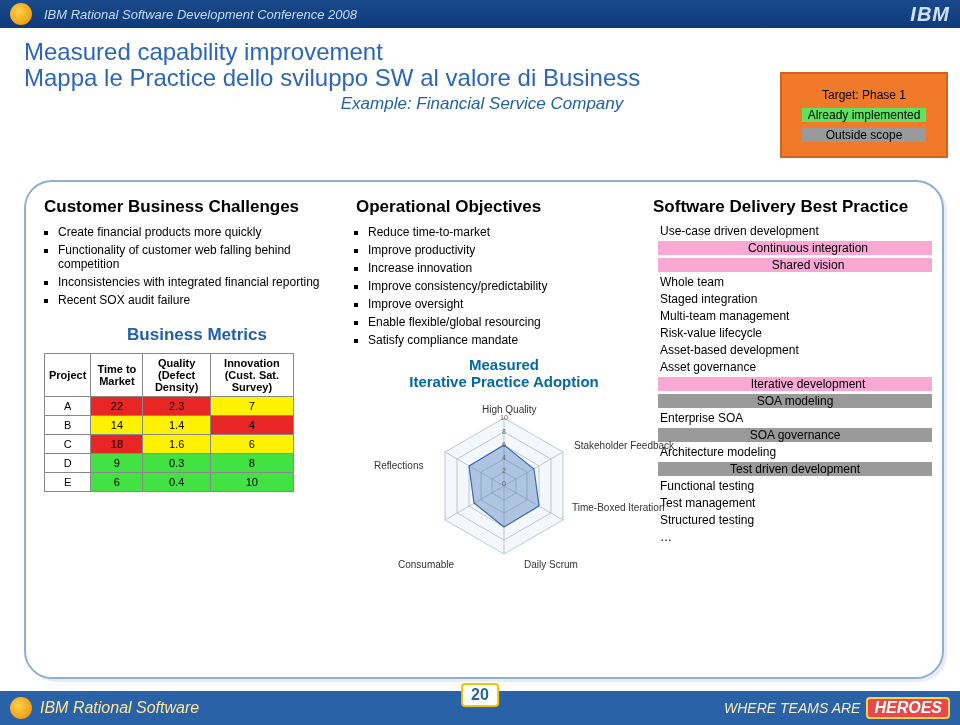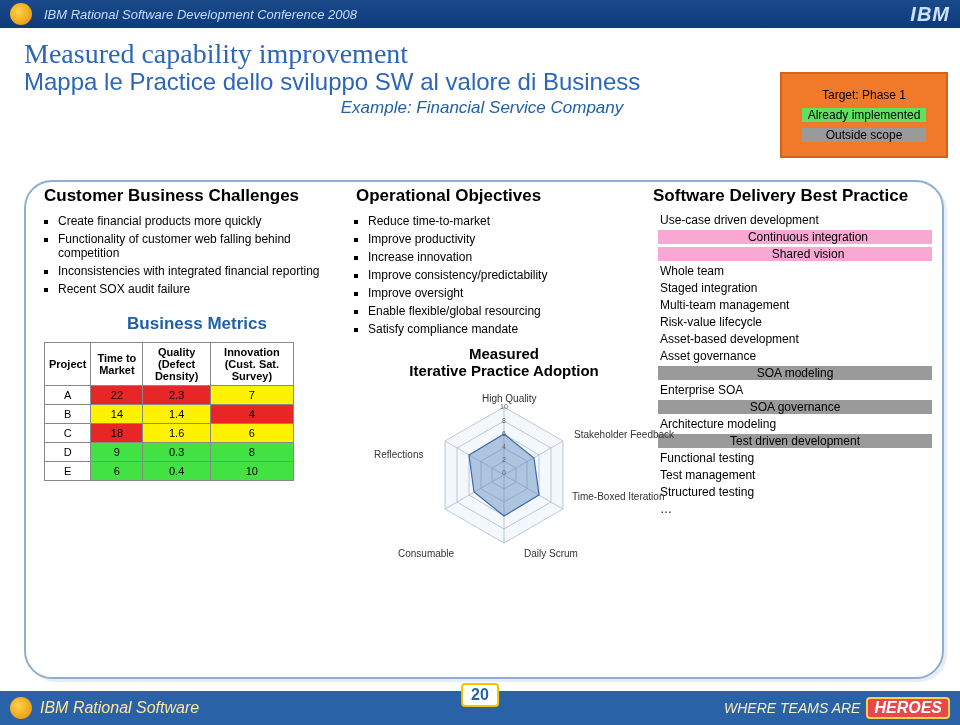--- a/index.html
+++ b/index.html
@@ -2,48 +2,48 @@
 <html><head>
 <meta charset="utf-8">
 <style>
   * { box-sizing: border-box; margin: 0; padding: 0; }
   body { width: 960px; height: 725px; font-family: Arial, Helvetica, sans-serif; background: #fff; overflow: hidden; position: relative; }
   .topbar { height: 28px; background: linear-gradient(#1b4a8a,#0d3a7a); display: flex; align-items: center; justify-content: space-between; padding: 0 10px; }
   .topbar .brandicon { width: 22px; height: 22px; background: radial-gradient(circle at 40% 40%, #ffd24a, #e58b00); border-radius: 50%; }
   .topbar .confname { color: #c6dcff; font-size: 13px; font-style: italic; margin-left: 6px; }
   .topbar .ibmlogo { color: #cfe0ff; font-weight: 900; font-size: 20px; letter-spacing: 1px; font-style: italic; }
   .main { padding: 10px 20px 0 24px; position: relative; }
-  .title1 { color: #2b66b8; font-size: 28px; font-weight: 400; font-family: Liberation Serif, serif; }
+  .title1 { color: #2b66b8; font-size: 24px; font-weight: 400; }
   .title2 { color: #2b66b8; font-size: 24px; margin-top: -2px; }
   .example { text-align: center; color: #2260a8; font-style: italic; font-size: 17px; margin-top: 2px; }
   .legend { position: absolute; top: 44px; right: 12px; width: 168px; background: #f17a2a; border: 2px solid #d36318; padding: 8px 20px; text-align: center; color: #000; font-size: 12px; }
   .legend div { margin: 6px 0; }
   .legend .imp { background: #5fe25f; }
   .legend .out { background: #9a9a9a; color: #000; }
   .panel { position: absolute; left: 24px; right: 16px; top: 180px; bottom: 46px; border: 2px solid #8faed4; border-radius: 28px; background: #fff; box-shadow: 3px 3px 1px #e6edf6; }
-  .colhead { display: flex; gap: 12px; padding: 4px 18px 0 18px; font-weight: bold; font-size: 17px; }
+  .colhead { display: flex; gap: 12px; padding: 15px 18px 0 18px; font-weight: bold; font-size: 17px; }
   .colhead > div:nth-child(1){ flex:0 0 300px; }
   .colhead > div:nth-child(2){ flex:0 0 285px; }
   .colhead > div:nth-child(3){ flex:1; }
   .cols { display: flex; gap: 4px; padding: 4px 10px 0 18px; font-size: 12px; }
   .c1 { flex:0 0 306px; }
   .c2 { flex:0 0 300px; }
   .c3 { flex:1; }
   ul.bul { list-style: square; padding-left: 14px; }
   ul.bul li { margin: 4px 0; color: #000; }
   .metrics { margin-top: 18px; }
   .metrics h4 { color: #2260a8; font-size: 17px; text-align: center; font-weight: bold; margin-bottom: 8px; }
   table.bm { border-collapse: collapse; font-size: 11px; width: 250px; }
   table.bm th, table.bm td { border: 1px solid #888; padding: 3px 4px; text-align: center; }
   table.bm th { background: #fff; font-weight: bold; }
   .hl-r { background: #e82626; }
   .hl-y { background: #fff200; }
   .hl-g { background: #41e241; }
   .radarblock { margin-top: 10px; text-align: center; }
-  .radarblock .mt { color: #000000; font-weight: bold; font-size: 15px; line-height: 1.1; }
+  .radarblock .mt { color: #0369a1; font-weight: bold; font-size: 15px; line-height: 1.1; }
   .radarwrap { position: relative; width: 260px; height: 180px; margin: 0 auto; }
   .radlab { position: absolute; font-size: 10px; color: #333; white-space: nowrap; }
   .practices-list div { font-size: 12px; margin: 3px 0; padding: 0 2px; }
   .practices-list .imp { background: #f9a8d4; text-align: center; padding-left: 28px; }
   .practices-list .out { background: #9a9a9a; text-align: center; }
   .footer { position: absolute; left: 0; right: 0; bottom: 0; height: 34px; background: #2a62a8; display: flex; align-items: center; padding: 0 10px; color: #ffe69a; }
   .footer .brandicon { width: 22px; height: 22px; background: radial-gradient(circle at 40% 40%, #ffd24a, #e58b00); border-radius: 50%; margin-right: 8px; }
   .footer .fname { font-style: italic; font-size: 16px; }
   .footer .pagenum { position: absolute; left: 50%; transform: translateX(-50%); background: #fff; border: 2px solid #f0c400; border-radius: 4px; color: #2a62a8; font-weight: bold; font-size: 16px; padding: 1px 8px; top: -8px; }
   .footer .slogan { margin-left: auto; font-style: italic; color: #f7eec4; font-size: 14px; }
@@ -182,20 +182,21 @@
       <div class="practices-list" id="prlist">
           <div>Use-case driven development</div>
           <div class="imp">Continuous integration</div>
           <div class="imp">Shared vision</div>
           <div>Whole team</div>
           <div>Staged integration</div>
           <div>Multi-team management</div>
           <div>Risk-value lifecycle</div>
           <div>Asset-based development</div>
           <div>Asset governance</div>
+          <div class="imp">Iterative development</div>
           <div class="out">SOA modeling</div>
           <div>Enterprise SOA</div>
           <div class="out">SOA governance</div>
           <div>Architecture modeling</div>
           <div class="out">Test driven development</div>
           <div>Functional testing</div>
           <div>Test management</div>
           <div>Structured testing</div>
           <div>…</div>
         </div>

